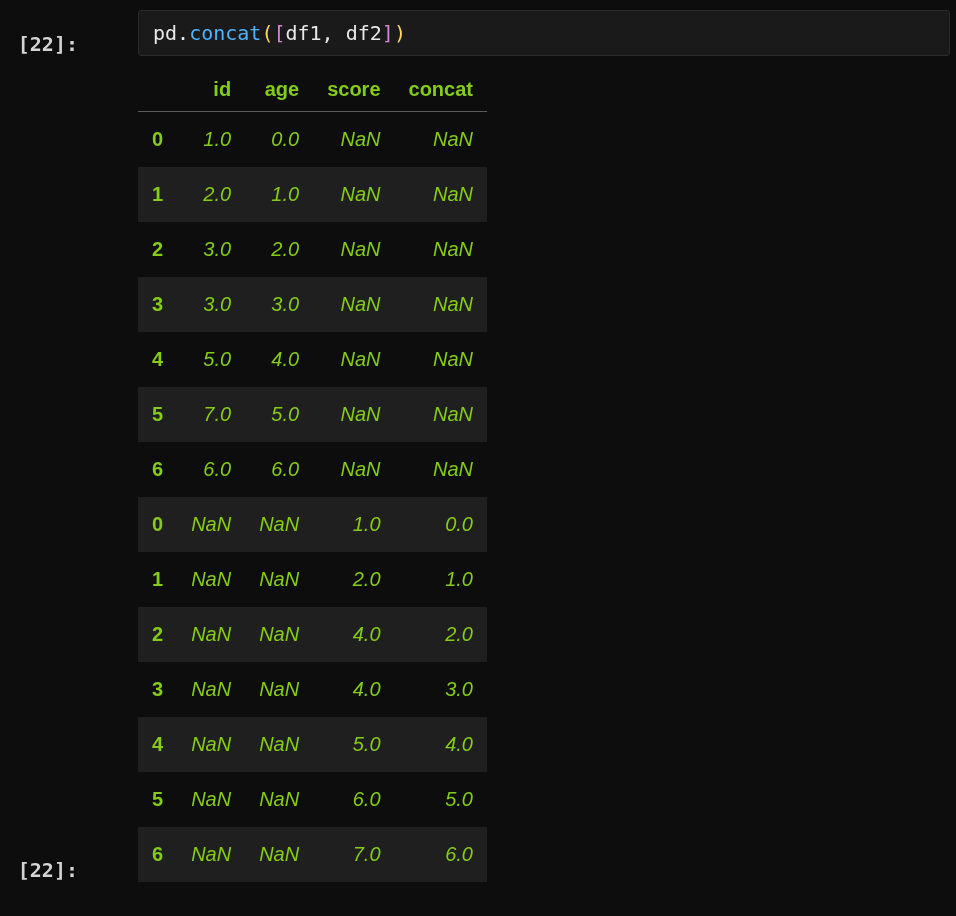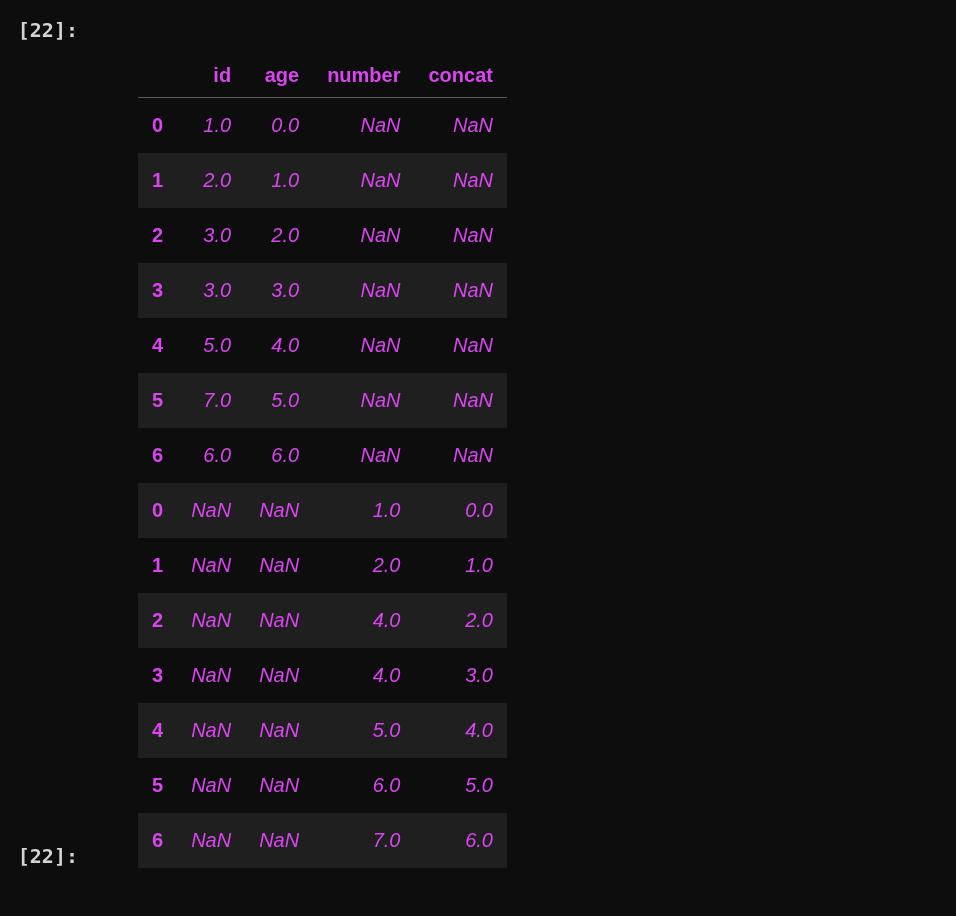--- a/index.html
+++ b/index.html
@@ -50,21 +50,21 @@
   .tok-bracket-p { color: #d087d0; }
   .tok-comma { color: #e8e8e8; }
 
   .output-area {
     flex: 1;
     padding-top: 2px;
   }
   table.df {
     border-collapse: collapse;
     font-size: 20px;
-    color: #d946ef;
+    color: #84cc16;
   }
   table.df thead th {
     font-weight: 700;
     text-align: right;
     padding: 10px 14px;
     border-bottom: 1px solid #5a5a5a;
     background: transparent;
   }
   table.df thead th.idxcol {
     text-align: right;
@@ -84,32 +84,33 @@
     background: #1f1f1f;
   }
 </style>
 </head>
 <body>
 
 <div class="notebook">
 
   <div class="cell-row">
     <div class="prompt">[22]:</div>
+    <div class="code-cell"><span class="tok-var">pd</span><span class="tok-op">.</span><span class="tok-fn">concat</span><span class="tok-paren-y">(</span><span class="tok-bracket-p">[</span><span class="tok-var">df1</span><span class="tok-comma">, </span><span class="tok-var">df2</span><span class="tok-bracket-p">]</span><span class="tok-paren-y">)</span></div>
   </div>
 
   <div class="cell-row">
     <div class="prompt">[22]:</div>
     <div class="output-area">
       <table class="df">
         <thead>
           <tr>
             <th class="idxcol"></th>
             <th>id</th>
             <th>age</th>
-            <th>number</th>
+            <th>score</th>
             <th>concat</th>
           </tr>
         </thead>
         <tbody>
           <tr>
               <th>0</th>
               <td>1.0</td>
               <td>0.0</td>
               <td>NaN</td>
               <td>NaN</td>

